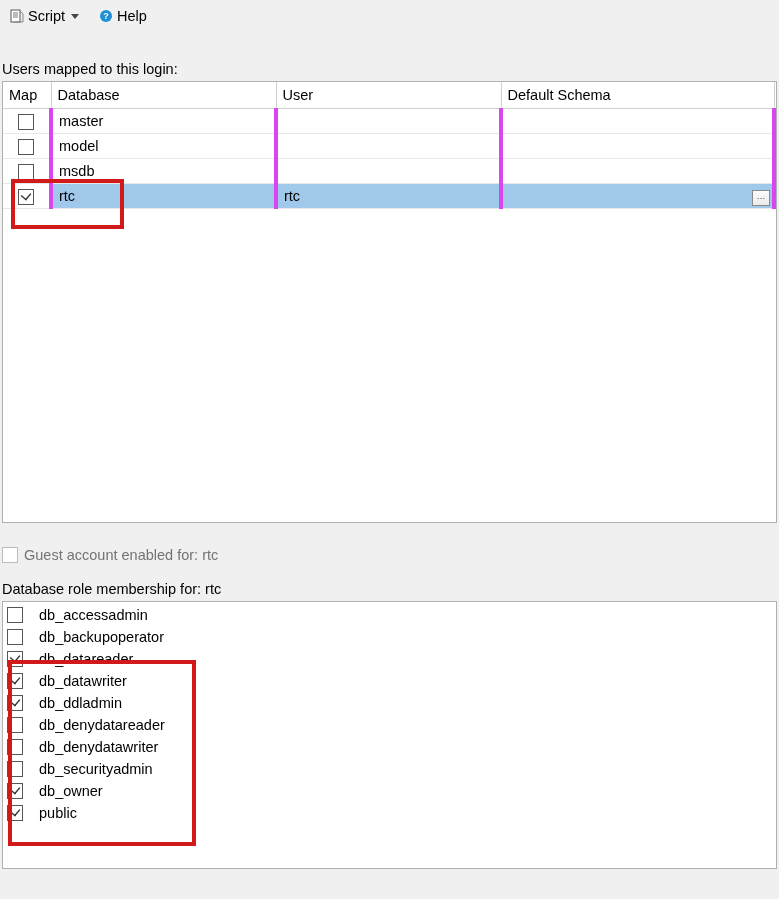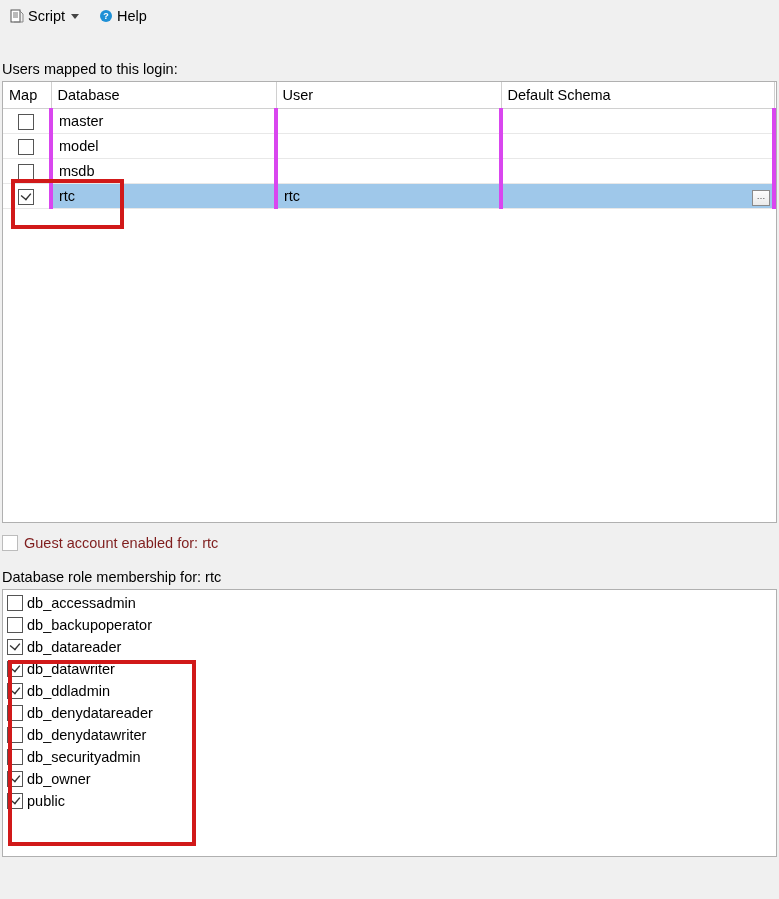--- a/index.html
+++ b/index.html
@@ -102,36 +102,36 @@
     border: 1px solid #8a8a8a;
     background: linear-gradient(#fdfdfd,#eaeaea);
     font-size: 9px;
     line-height: 11px;
     text-align: center;
     color: #444;
     margin-top: 4px;
     margin-right: -4px;
   }
   .guest-row {
-    margin-top: 12px;
+    margin-top: 24px;
     display: flex;
     align-items: center;
     gap: 6px;
-    color: #7f1d1d;
+    color: #737373;
   }
   .roles-box {
     border: 1px solid #b0b0b0;
     background: #fff;
     height: 262px;
     padding: 2px 0;
   }
   .role-item {
     display: flex;
     align-items: center;
-    gap: 4px;
+    gap: 16px;
     padding: 0 4px;
     height: 22px;
   }
   .highlight-1 {
     position: absolute;
     border: 4px solid #d11919;
     pointer-events: none;
     left: 11px;
     top: 179px;
     width: 105px;

